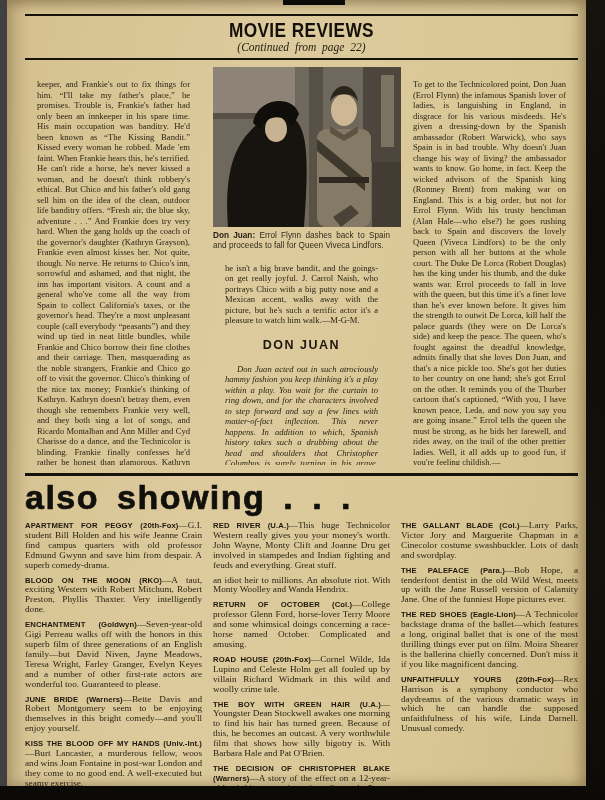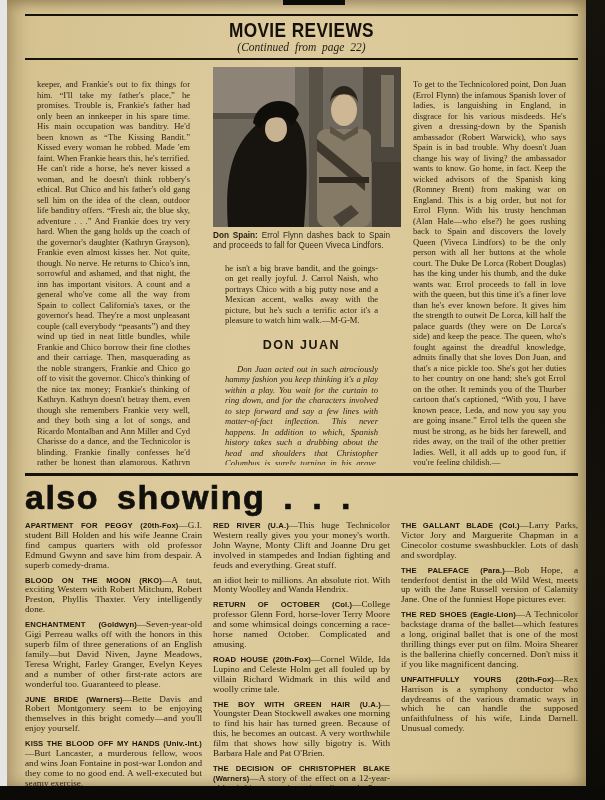--- a/index.html
+++ b/index.html
@@ -1,16 +1,16 @@
 <!DOCTYPE html>
 <html><head>
 <meta charset="utf-8">
 <style>
   html,body{margin:0;padding:0;background:#000;}
-  .page{position:relative;width:605px;height:800px;background:#e5e5e5;overflow:hidden;
+  .page{position:relative;width:605px;height:800px;background:#404040;overflow:hidden;
         font-family:"Liberation Serif",serif;}
   .paper{position:absolute;left:7px;top:0;width:579px;height:786px;
          background:linear-gradient(100deg,#d5c18f 0%,#ddcb9e 40%,#d9c796 75%,#d0bd8a 100%);
          box-shadow:inset 10px 0 16px rgba(96,74,40,.28), inset -8px 0 12px rgba(96,74,40,.32),
                     inset 0 6px 10px rgba(96,74,40,.18);
          overflow:hidden;}
   .content{padding:0 8px 0 18px;}
   .rule{height:2px;background:#18130a;}
   .rule.top{margin-top:14px;}
   .rule.thick{height:3px;margin-top:8px;}
@@ -80,21 +80,21 @@
               <path d="M40,56 C44,30 80,27 86,47 L80,59 C70,47 55,47 47,62 Z" fill="#100e0a"></path>
               <rect x="104" y="62" width="54" height="98" rx="9" fill="#857a66"></rect>
               <path d="M104,72 L152,112 L152,124 L104,84 Z" fill="#3f382c"></path>
               <rect x="106" y="110" width="50" height="6" fill="#2e2820"></rect>
               <ellipse cx="131" cy="43" rx="13" ry="16" fill="#cdb794"></ellipse>
               <path d="M117,37 C117,24 145,24 145,37 C145,26 138,19 131,19 C124,19 117,26 117,37 Z" fill="#2b241b"></path>
               <path d="M117,59 L131,68 L145,59 L145,66 L131,74 L117,66 Z" fill="#5d5343"></path>
               <path d="M120,150 L138,138 L146,146 L128,160 Z" fill="#4a4236"></path>
             </svg>
           </div>
-          <p class="caption"><b>Don Spain:</b> <span>Errol Flynn dashes back to Spain and proceeds to fall for Queen Viveca Lindfors.</span></p>
+          <p class="caption"><b>Don Juan:</b> <span>Errol Flynn dashes back to Spain and proceeds to fall for Queen Viveca Lindfors.</span></p>
           <p class="body">he isn't a big brave bandit, and the goings-on get really joyful. J. Carrol Naish, who portrays Chico with a big putty nose and a Mexican accent, walks away with the picture, but he's such a terrific actor it's a pleasure to watch him walk.—M-G-M.</p>
           <h2 class="dj">DON JUAN</h2>
           <p class="body italic indent">Don Juan acted out in such atrociously hammy fashion you keep thinking it's a play within a play. You wait for the curtain to ring down, and for the characters involved to step forward and say a few lines with matter-of-fact inflection. This never happens. In addition to which, Spanish history takes such a drubbing about the head and shoulders that Christopher Columbus is surely turning in his grave, sorry he ever discovered the country capable of spawning Hollywood.</p>
         </div>
 
         <div class="col">
           <p class="body">To get to the Technicolored point, Don Juan (Errol Flynn) the infamous Spanish lover of ladies, is languishing in England, in disgrace for his various misdeeds. He's given a dressing-down by the Spanish ambassador (Robert Warwick), who says Spain is in bad trouble. Why doesn't Juan change his way of living? the ambassador wants to know. Go home, in fact. Keep the wicked advisors of the Spanish king (Romney Brent) from making war on England. This is a big order, but not for Errol Flynn. With his trusty henchman (Alan Hale—who else?) he goes rushing back to Spain and discovers the lovely Queen (Viveca Lindfors) to be the only person with all her buttons at the whole court. The Duke De Lorca (Robert Douglas) has the king under his thumb, and the duke wants war. Errol proceeds to fall in love with the queen, but this time it's a finer love than he's ever known before. It gives him the strength to outwit De Lorca, kill half the palace guards (they were on De Lorca's side) and keep the peace. The queen, who's fought against the dreadful knowledge, admits finally that she loves Don Juan, and that's a nice pickle too. She's got her duties to her country on one hand; she's got Errol on the other. It reminds you of the Thurber cartoon that's captioned, “With you, I have known peace, Leda, and now you say you are going insane.” Errol tells the queen she must be strong, as he bids her farewell, and rides away, on the trail of the other prettier ladies. Well, it all adds up to good fun, if you're feeling childish.—</p>
           <p class="credit">Warners</p>
         </div>
 

